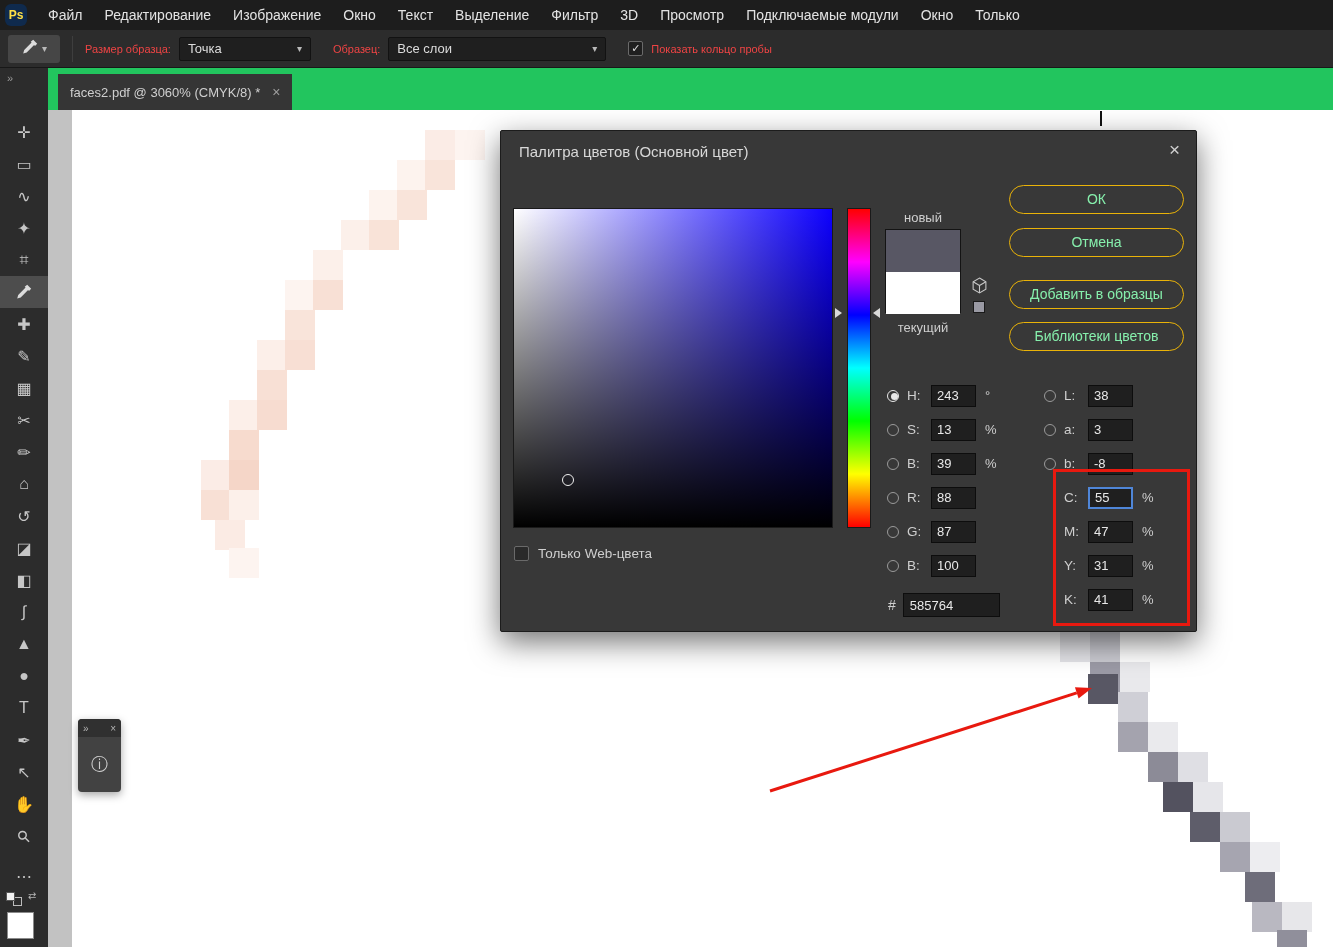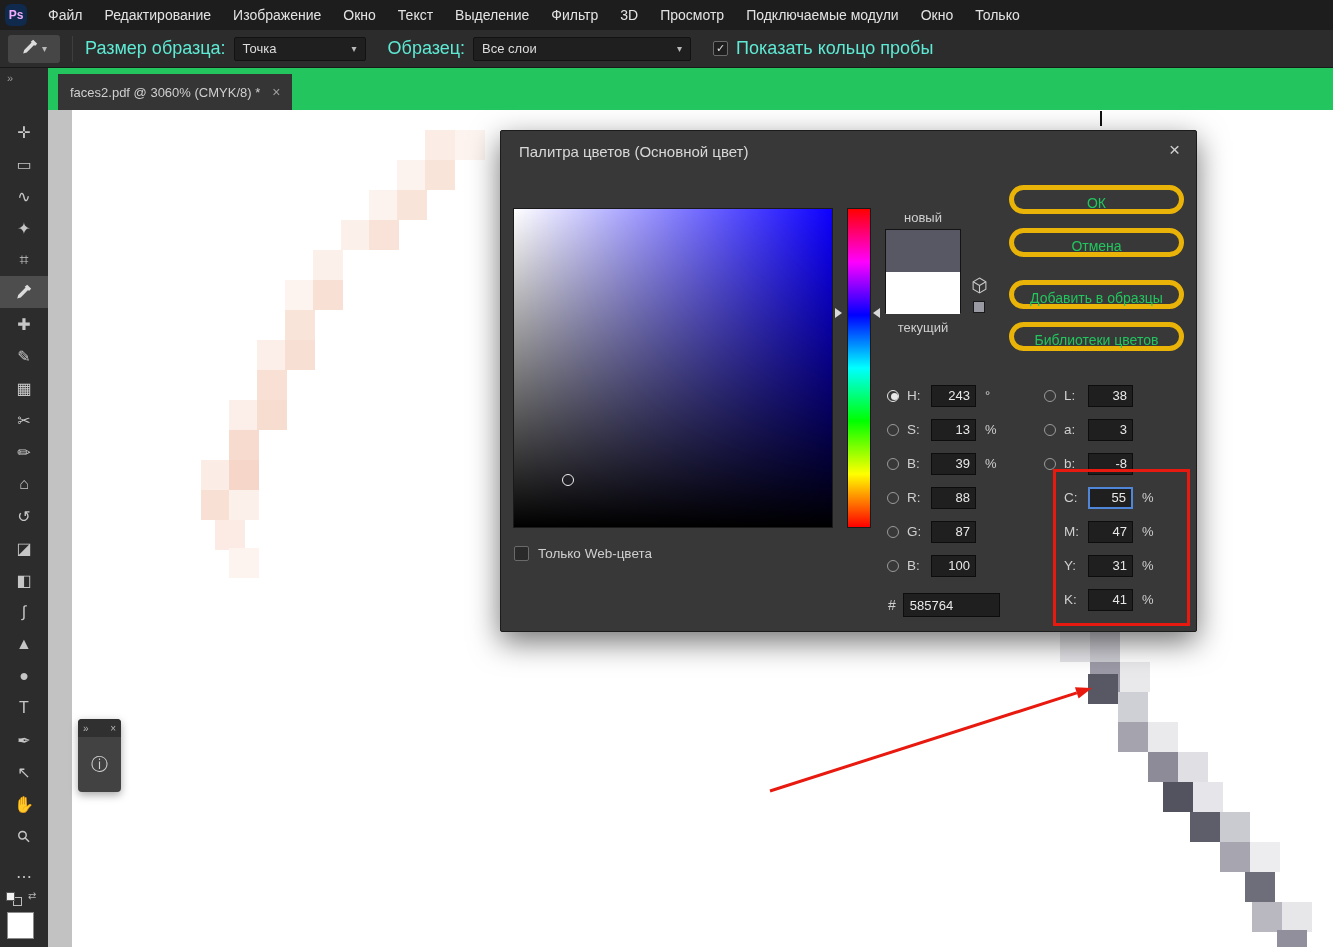--- a/index.html
+++ b/index.html
@@ -2,33 +2,33 @@
 <html><head>
 <meta charset="utf-8">
 <style>
   * { margin:0; padding:0; box-sizing:border-box; }
   body { font-family:"Liberation Sans", sans-serif; background:#1d1d1d; }
   #page { position:relative; width:1333px; height:947px; overflow:hidden; background:#1d1d1d; }
 
   
   #menubar { position:absolute; left:0; top:0; width:1333px; height:30px; background:#1d1d1d;
              display:flex; align-items:center; z-index:70; }
-  #ps-logo { width:22px; height:22px; margin:0 10px 0 5px; background:#0f2a4d; color:#f0abfc;
+  #ps-logo { width:22px; height:22px; margin:0 10px 0 5px; background:#0f2a4d; color:#fde047;
              font-size:12px; font-weight:bold; border-radius:6px; display:flex; align-items:center; justify-content:center; }
   #menu-items { display:flex; align-items:center; height:100%; }
   .menu-item { color:#e3e3e3; font-size:14px; padding:0 11px; height:100%; display:flex; align-items:center; cursor:default; }
 
   
   #optionsbar { position:absolute; left:0; top:30px; width:1333px; height:38px; background:#2c2c2c;
                 border-bottom:1px solid #181818; display:flex; align-items:center; z-index:69; }
   #preset-btn { width:52px; height:28px; margin-left:8px; background:#464646; border-radius:3px;
                 display:flex; align-items:center; justify-content:center; gap:3px; }
   .chev { color:#b9b9b9; font-size:10px; }
   .opt-sep { width:1px; height:26px; background:#3e3e3e; margin:0 12px; }
-  .opt-label { color:#5eead4; font-size:18px; margin-right:8px; }
+  .opt-label { color:#ef4444; font-size:11px; margin-right:8px; }
   .select { height:24px; background:#1f1f1f; border:1px solid #121212; border-radius:2px;
             display:flex; align-items:center; justify-content:space-between; padding:0 8px; margin-right:22px; }
   .select span:first-child { color:#dcdcdc; font-size:13px; }
   #sel-size { width:132px; }
   #sel-sample { width:218px; }
   .cb { width:15px; height:15px; background:#1f1f1f; border:1px solid #6a6a6a; border-radius:2px;
         display:inline-flex; align-items:center; justify-content:center; margin-right:8px; }
   .cb.checked::after { content:"✓"; color:#e0e0e0; font-size:11px; line-height:1; }
 
   
@@ -85,38 +85,38 @@
   #hue-arrow-r { left:372px; top:177px; border-right:7px solid #d9d9d9; }
   #new-label, #cur-label { position:absolute; left:384px; width:76px; text-align:center; color:#cfcfcf; font-size:13px; }
   #new-label { top:79px; }
   #cur-label { top:189px; }
   #swatch-box { position:absolute; left:384px; top:98px; width:76px; height:84px; border:1px solid #141414; }
   #swatch-new { height:42px; }
   #swatch-cur { height:42px; }
   #gamut-cube { position:absolute; left:470px; top:146px; }
   #web-swatch { position:absolute; left:472px; top:170px; width:12px; height:12px; background:#9a9aa4; border:1px solid #1a1a1a; }
   .dlg-btn { position:absolute; left:508px; width:175px; height:29px; background:transparent;
-             border:5px solid #eab308; border-radius:15px; color:#22c55e; font-size:14px;
+             border:1px solid #eab308; border-radius:15px; color:#86efac; font-size:14px;
              font-family:"Liberation Sans",sans-serif; text-align:center; line-height:27px; }
   #btn-ok { top:54px; }
   #btn-cancel { top:97px; }
   #btn-add { top:149px; }
   #btn-lib { top:191px; }
   #left-fields { position:absolute; left:386px; top:253px; }
   #right-fields { position:absolute; left:543px; top:253px; }
   .frow { display:flex; align-items:center; height:23px; margin-bottom:11px; }
   .frow.gap { margin-top:4px; }
   .radio { width:12px; height:12px; border:1px solid #9a9a9a; border-radius:50%; margin-right:8px;
            flex:none; position:relative; }
   .radio.checked { border-color:#e8e8e8; }
   .radio.checked::after { content:""; position:absolute; left:2.5px; top:2.5px; width:7px; height:7px;
            background:#e8e8e8; border-radius:50%; }
   .flabel { width:24px; color:#cfcfcf; font-size:13.5px; }
   .fin { width:45px; height:22px; background:#1f1f1f; border:1px solid #0d0d0d; color:#e8e8e8;
-         font-size:13px; font-family:"Liberation Sans",sans-serif; padding:0 5px;text-align:right; }
+         font-size:13px; font-family:"Liberation Sans",sans-serif; padding:0 5px; }
   .fin.focused { border:2px solid #4f86d8; }
   .funit { color:#cfcfcf; font-size:13px; margin-left:9px; }
   #hex-row { position:absolute; left:387px; top:462px; display:flex; align-items:center; }
   #hex-label { color:#cfcfcf; font-size:14px; margin-right:7px; }
   #hex-input { width:97px; height:24px; background:#1f1f1f; border:1px solid #0d0d0d; color:#e8e8e8;
                font-size:13px; font-family:"Liberation Sans",sans-serif; padding:0 6px; }
   #web-only { position:absolute; left:13px; top:415px; display:flex; align-items:center; }
   #web-only .cb { margin-right:9px; background:#2a2a2a; }
   #web-only-label { color:#cfcfcf; font-size:13.5px; }
 </style>

